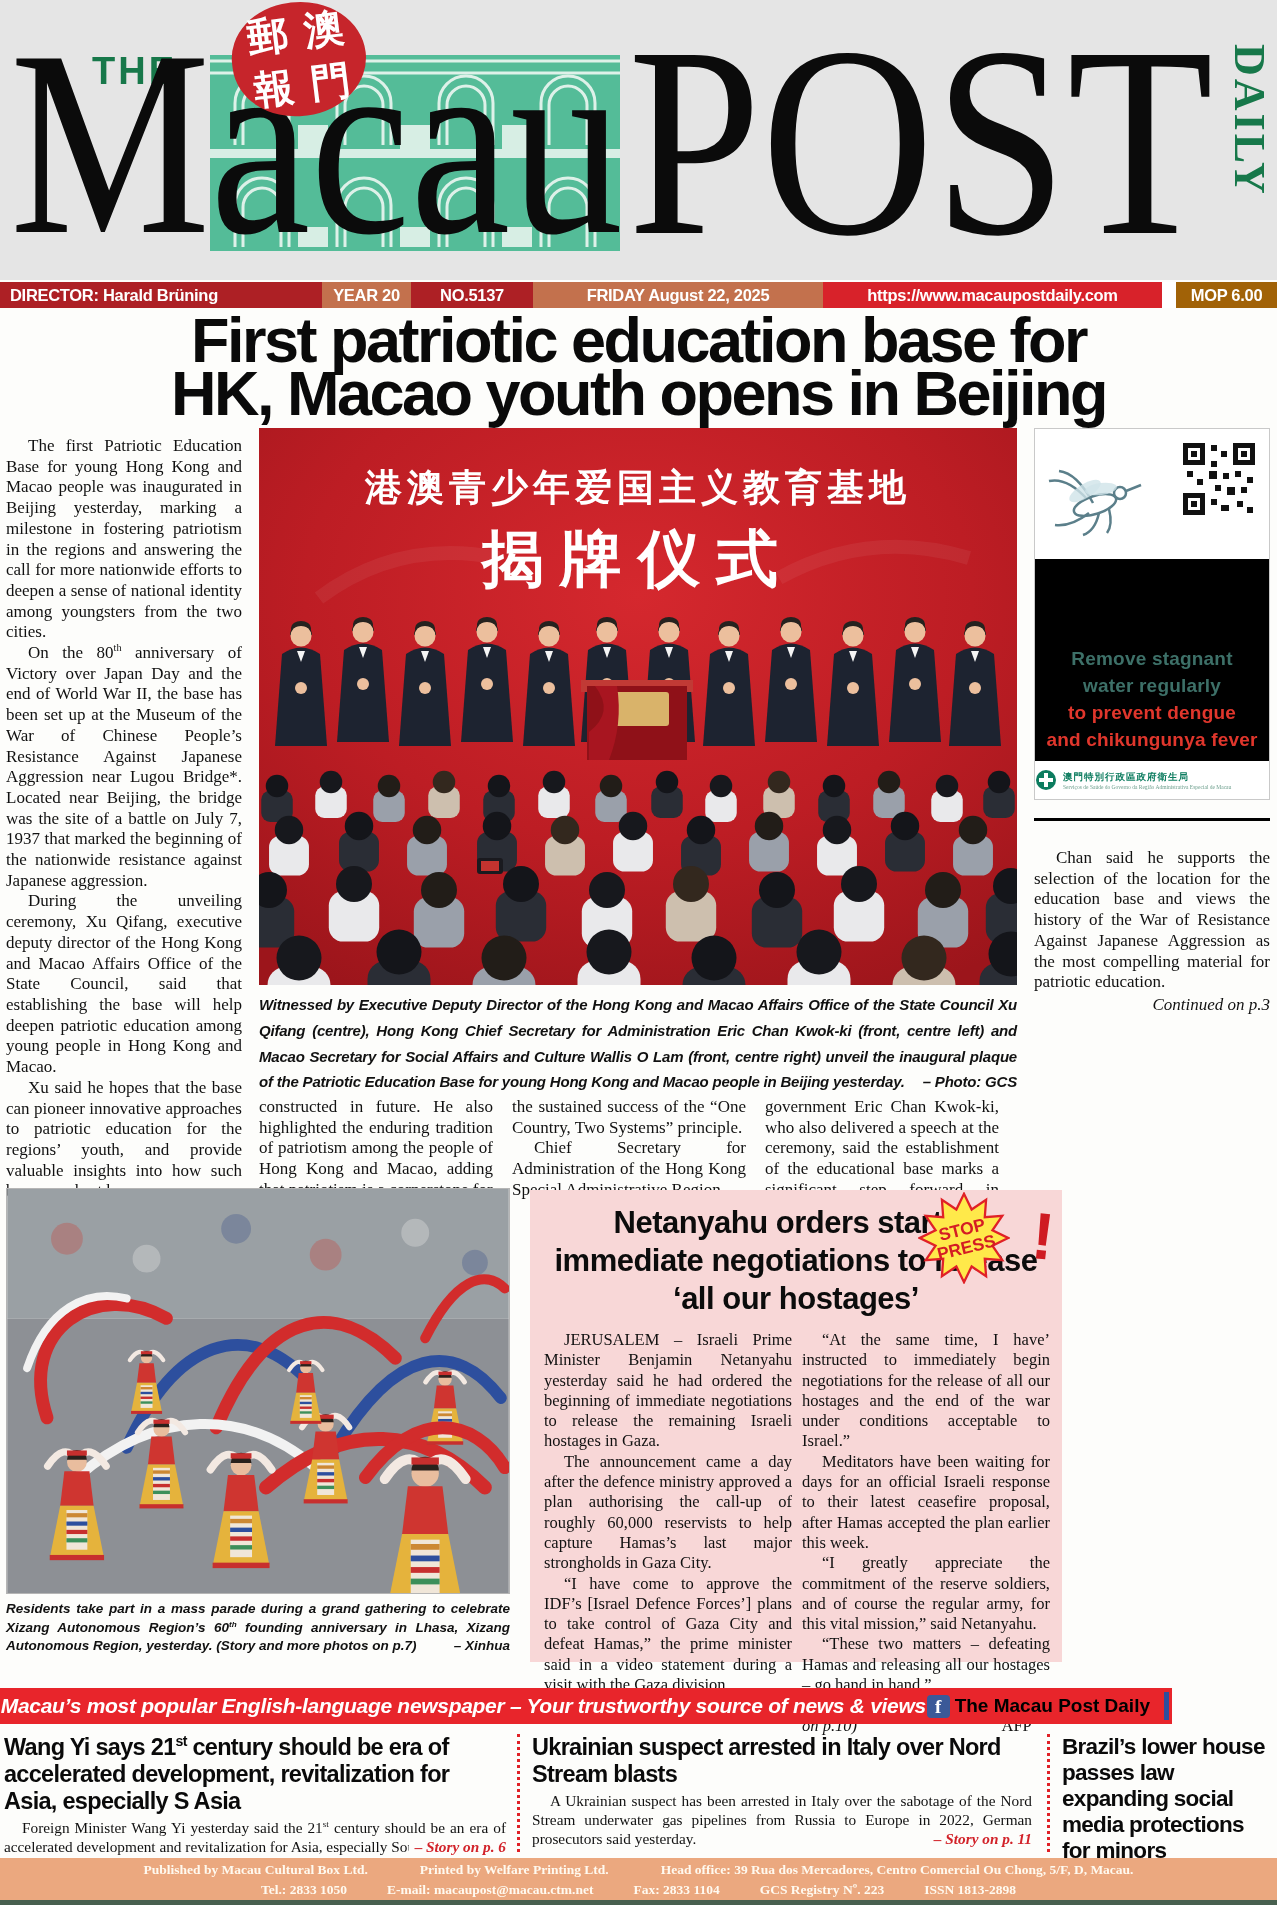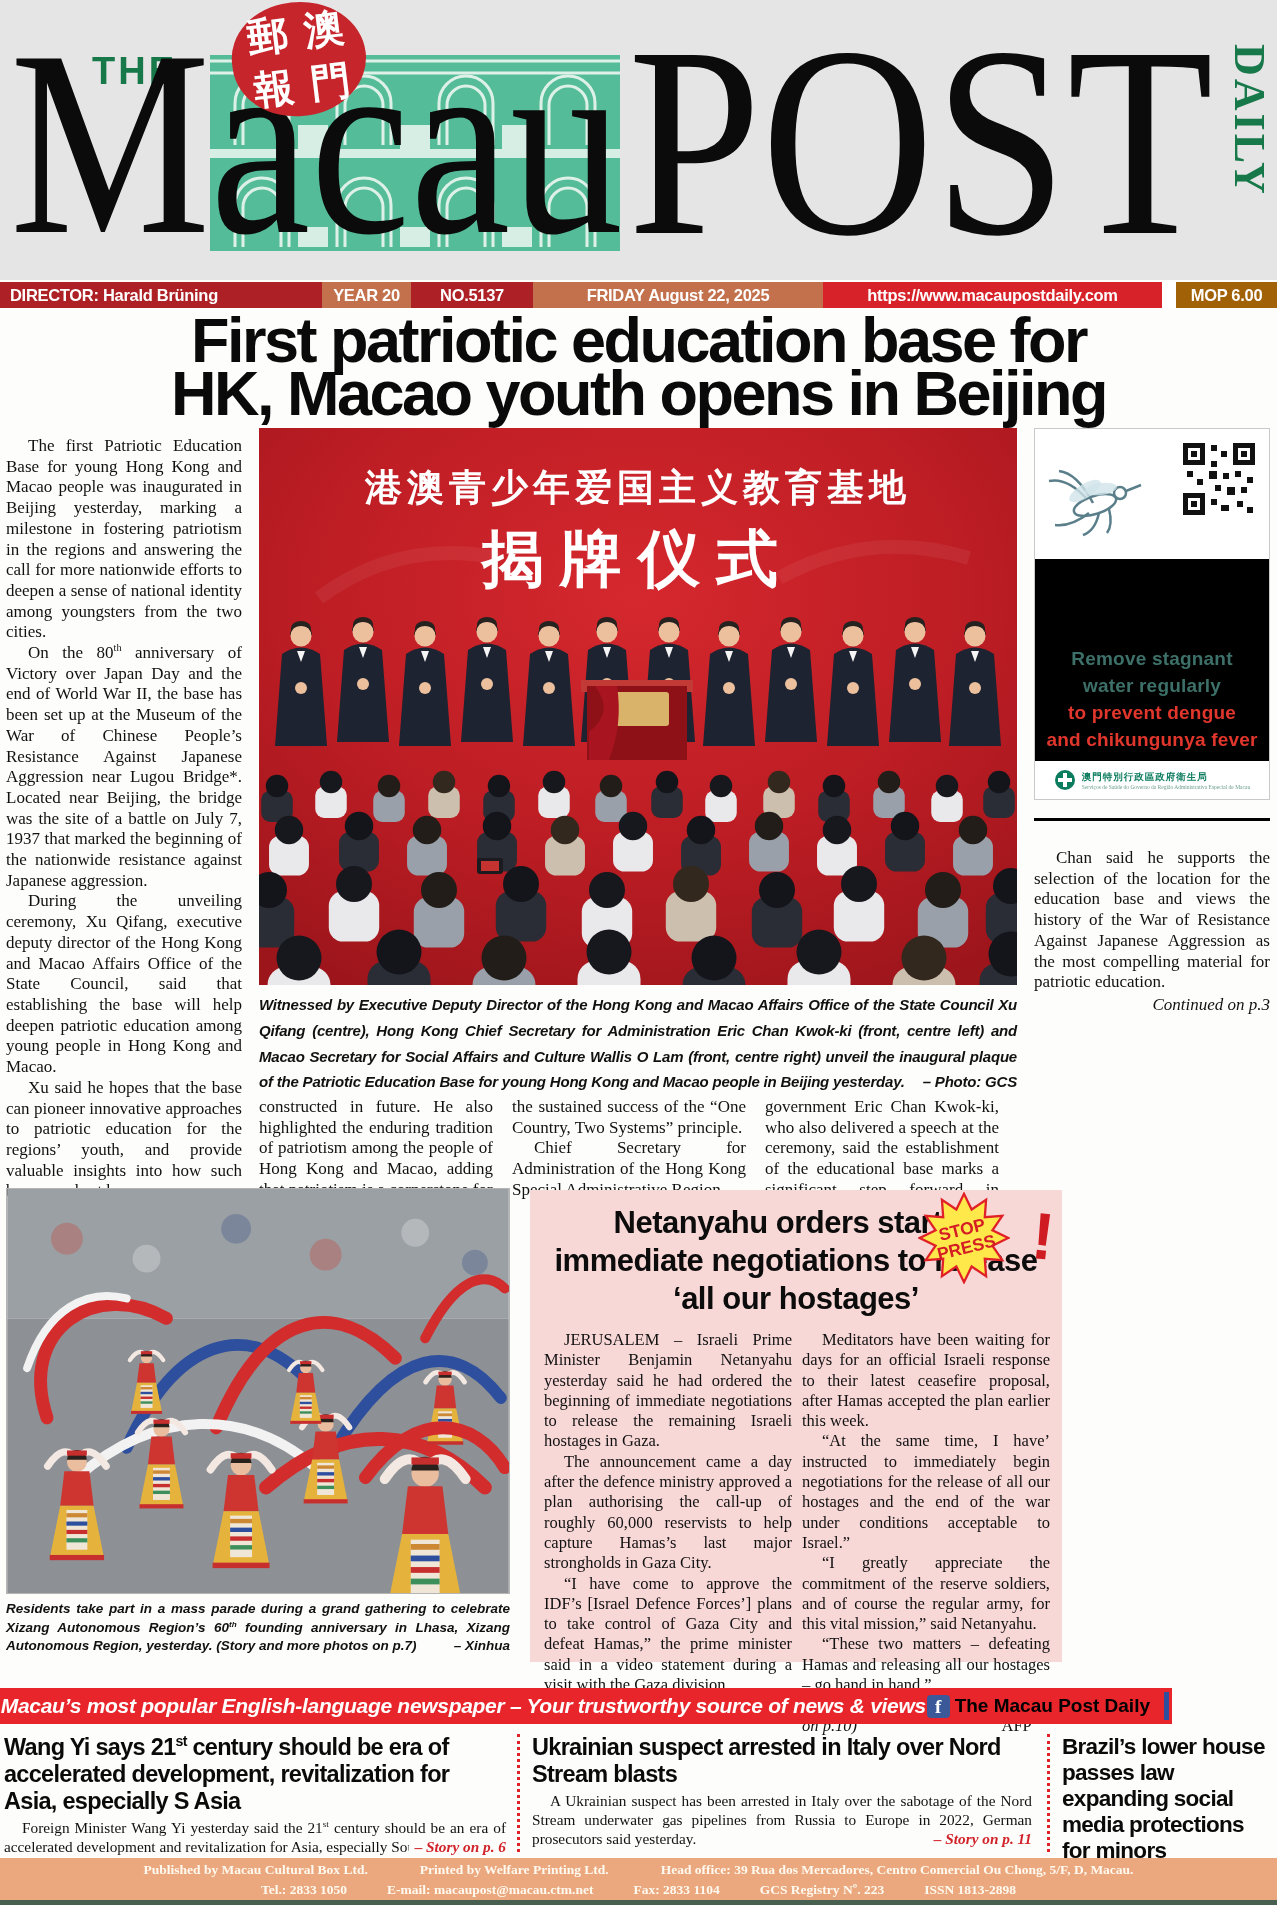--- a/index.html
+++ b/index.html
@@ -62,21 +62,21 @@
 
   
   .adbox{left:1034px;top:428px;width:236px;height:372px;background:#fff;
          border:1px solid #c9c9c9;box-sizing:border-box;display:flex;flex-direction:column;}
   .ad-top{position:relative;height:130px;}
   .ad-band{flex:1;background:#000000;display:flex;flex-direction:column;justify-content:flex-end;
            align-items:center;padding-bottom:8px;font-family:"Liberation Sans",sans-serif;
            font-weight:bold;font-size:19px;line-height:27px;letter-spacing:.2px;}
   .ad-band .teal{color:#3d7068;}
   .ad-band .red{color:#e0362c;}
-  .ad-logo{height:38px;display:flex;align-items:center;justify-content:center;gap:6px;background:#fff;}
+  .ad-logo{height:38px;display:flex;align-items:center;justify-content:flex-start;gap:6px;background:#fff;}
   .ad-logo .cn{color:#0c7c5f;font-weight:bold;font-size:9.5px;letter-spacing:1px;display:block;}
   .ad-logo .pt{color:#6fa08f;font-size:5.5px;display:block;}
   .rule5{left:1034px;top:818px;width:236px;height:3px;background:#000;}
 
   
   .parade{left:6px;top:1188px;width:504px;height:406px;border:1px solid #b5b5b5;box-sizing:border-box;}
   .parade-caption{position:absolute;left:6px;top:1600px;width:504px;
        font-family:"Liberation Sans",sans-serif;font-weight:bold;font-style:italic;
        font-size:13.5px;line-height:18.6px;text-align:justify;}
   .parade-caption .credit{position:absolute;right:0;bottom:0;background:#fdfdfb;padding-left:8px;}
@@ -453,22 +453,22 @@
         <text x="50" y="67" font-size="19">PRESS</text>
       </g>
     </svg>
     <div class="bang">!</div>
     <div class="pink-col" style="left:14px;">
       <p>JERUSALEM – Israeli Prime Minister Benjamin Netanyahu yesterday said he had ordered the beginning of immediate negotiations to release the remaining Israeli hostages in Gaza.</p>
       <p>The announcement came a day after the defence ministry approved a plan authorising the call-up of roughly 60,000 reservists to help capture Hamas’s last major strongholds in Gaza City.</p>
       <p>“I have come to approve the IDF’s [Israel Defence Forces’] plans to take control of Gaza City and defeat Hamas,” the prime minister said in a video statement during a visit with the Gaza division.</p>
     </div>
     <div class="pink-col" style="left:272px;">
+      <p>“At the same time, I have’ instructed to immediately begin negotiations for the release of all our hostages and the end of the war under conditions acceptable to Israel.”</p>
       <p>Meditators have been waiting for days for an official Israeli response to their latest ceasefire proposal, after Hamas accepted the plan earlier this week.</p>
-      <p>“At the same time, I have’ instructed to immediately begin negotiations for the release of all our hostages and the end of the war under conditions acceptable to Israel.”</p>
       <p>“I greatly appreciate the commitment of the reserve soldiers, and of course the regular army, for this vital mission,” said Netanyahu.</p>
       <p>“These two matters – defeating Hamas and releasing all our hostages – go hand in hand.”</p>
       <p class="pink-last">
           <span class="more">(More about Gaza conflict on p.10)</span>
           <span>– AFP</span>
         </p>
     </div>
   </div>
 
   <div class="banner">

